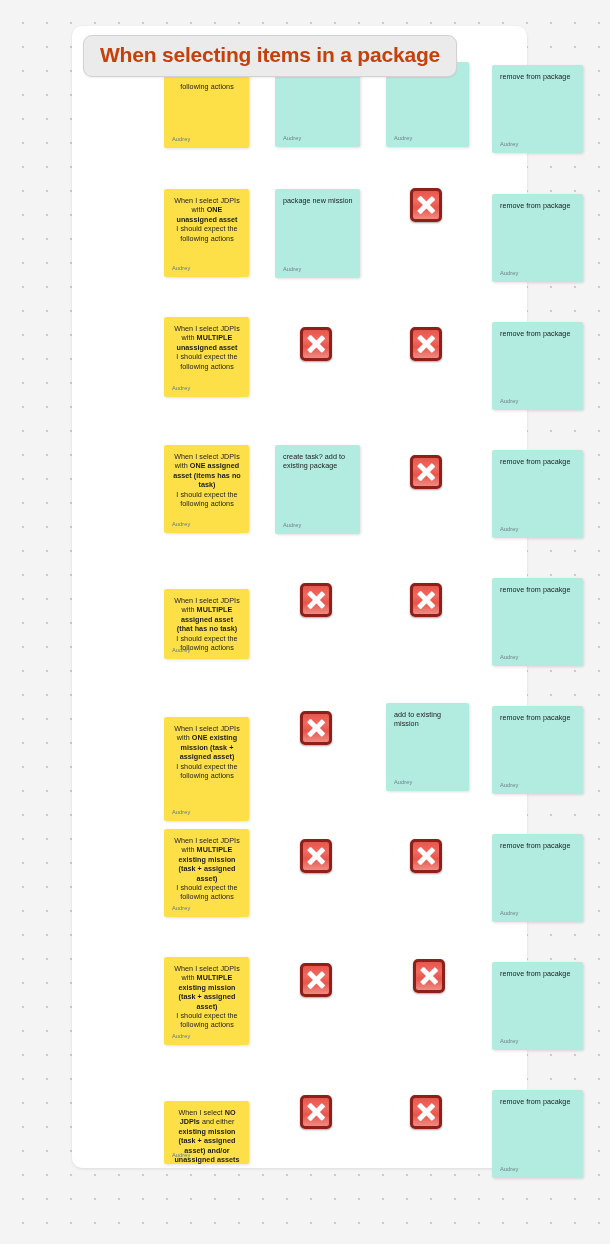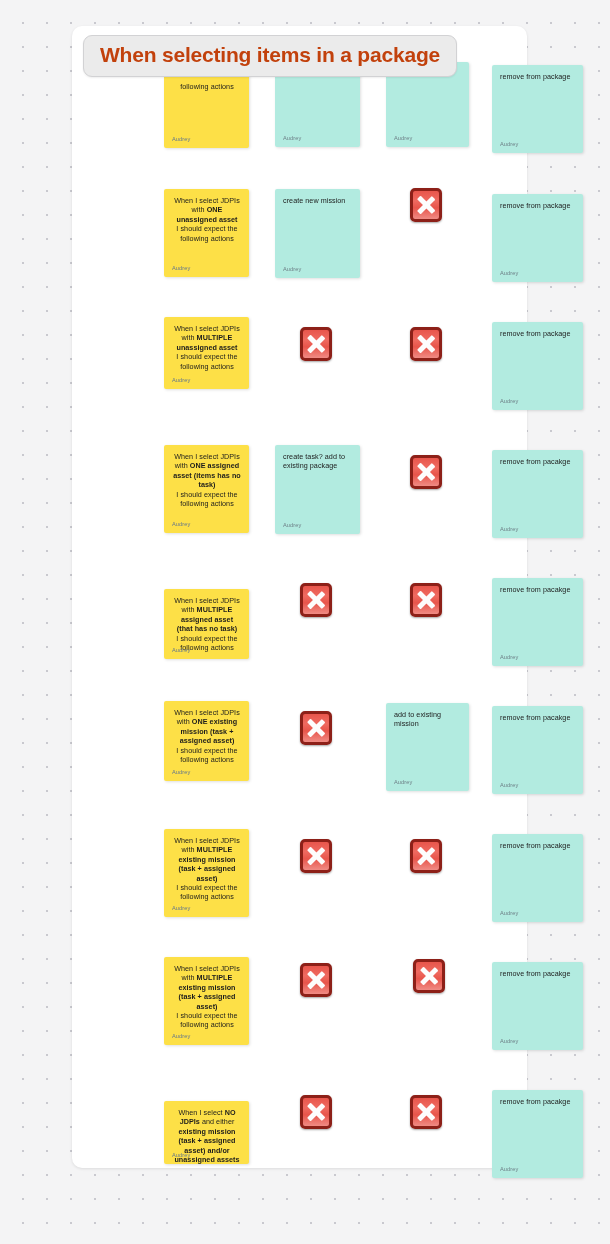--- a/index.html
+++ b/index.html
@@ -143,31 +143,31 @@
           <div class="card-text">remove from package</div>
           <div class="card-author">Audrey</div>
         </div>
       </div>
       <div class="row" style="top: 143px;">
         <div class="card blue col1" style="top: 0px; height: 88px;">
           <div class="card-text">When I select JDPIs with <b>ONE unassigned asset</b><br>I should expect the following actions</div>
           <div class="card-author">Audrey</div>
         </div>
         <div class="card green col2" style="top: 0px; height: 89px;">
-          <div class="card-text">create new mission</div>
+          <div class="card-text">package new mission</div>
           <div class="card-author">Audrey</div>
         </div>
         <div class="x-mark" style="left: 338px; top: 19px;"></div>
         <div class="card green col4" style="top: 5px; height: 88px;">
           <div class="card-text">remove from package</div>
           <div class="card-author">Audrey</div>
         </div>
       </div>
       <div class="row" style="top: 271px;">
-        <div class="card blue col1" style="top: 0px; height: 72px;">
+        <div class="card blue col1" style="top: 0px; height: 80px;">
           <div class="card-text">When I select JDPIs with <b>MULTIPLE unassigned asset</b><br>I should expect the following actions</div>
           <div class="card-author">Audrey</div>
         </div>
         <div class="x-mark" style="left: 228px; top: 30px;"></div>
         <div class="x-mark" style="left: 338px; top: 30px;"></div>
         <div class="card green col4" style="top: 5px; height: 88px;">
           <div class="card-text">remove from package</div>
           <div class="card-author">Audrey</div>
         </div>
       </div>
@@ -192,21 +192,21 @@
           <div class="card-author">Audrey</div>
         </div>
         <div class="x-mark" style="left: 228px; top: 30px;"></div>
         <div class="x-mark" style="left: 338px; top: 30px;"></div>
         <div class="card green col4" style="top: 5px; height: 88px;">
           <div class="card-text">remove from pacakge</div>
           <div class="card-author">Audrey</div>
         </div>
       </div>
       <div class="row" style="top: 655px;">
-        <div class="card blue col1" style="top: 0px; height: 80px; text-decoration: underline;">
+        <div class="card blue col1" style="top: 16px; height: 104px; text-decoration: underline;">
           <div class="card-text">When I select JDPIs with <b>ONE existing mission (task + assigned asset)</b><br>I should expect the following actions</div>
           <div class="card-author">Audrey</div>
         </div>
         <div class="x-mark" style="left: 228px; top: 30px;"></div>
         <div class="card green col3" style="top: 2px; height: 88px; text-decoration: underline;">
           <div class="card-text">add to existing mission</div>
           <div class="card-author">Audrey</div>
         </div>
         <div class="card green col4" style="top: 5px; height: 88px;">
           <div class="card-text">remove from pacakge</div>

